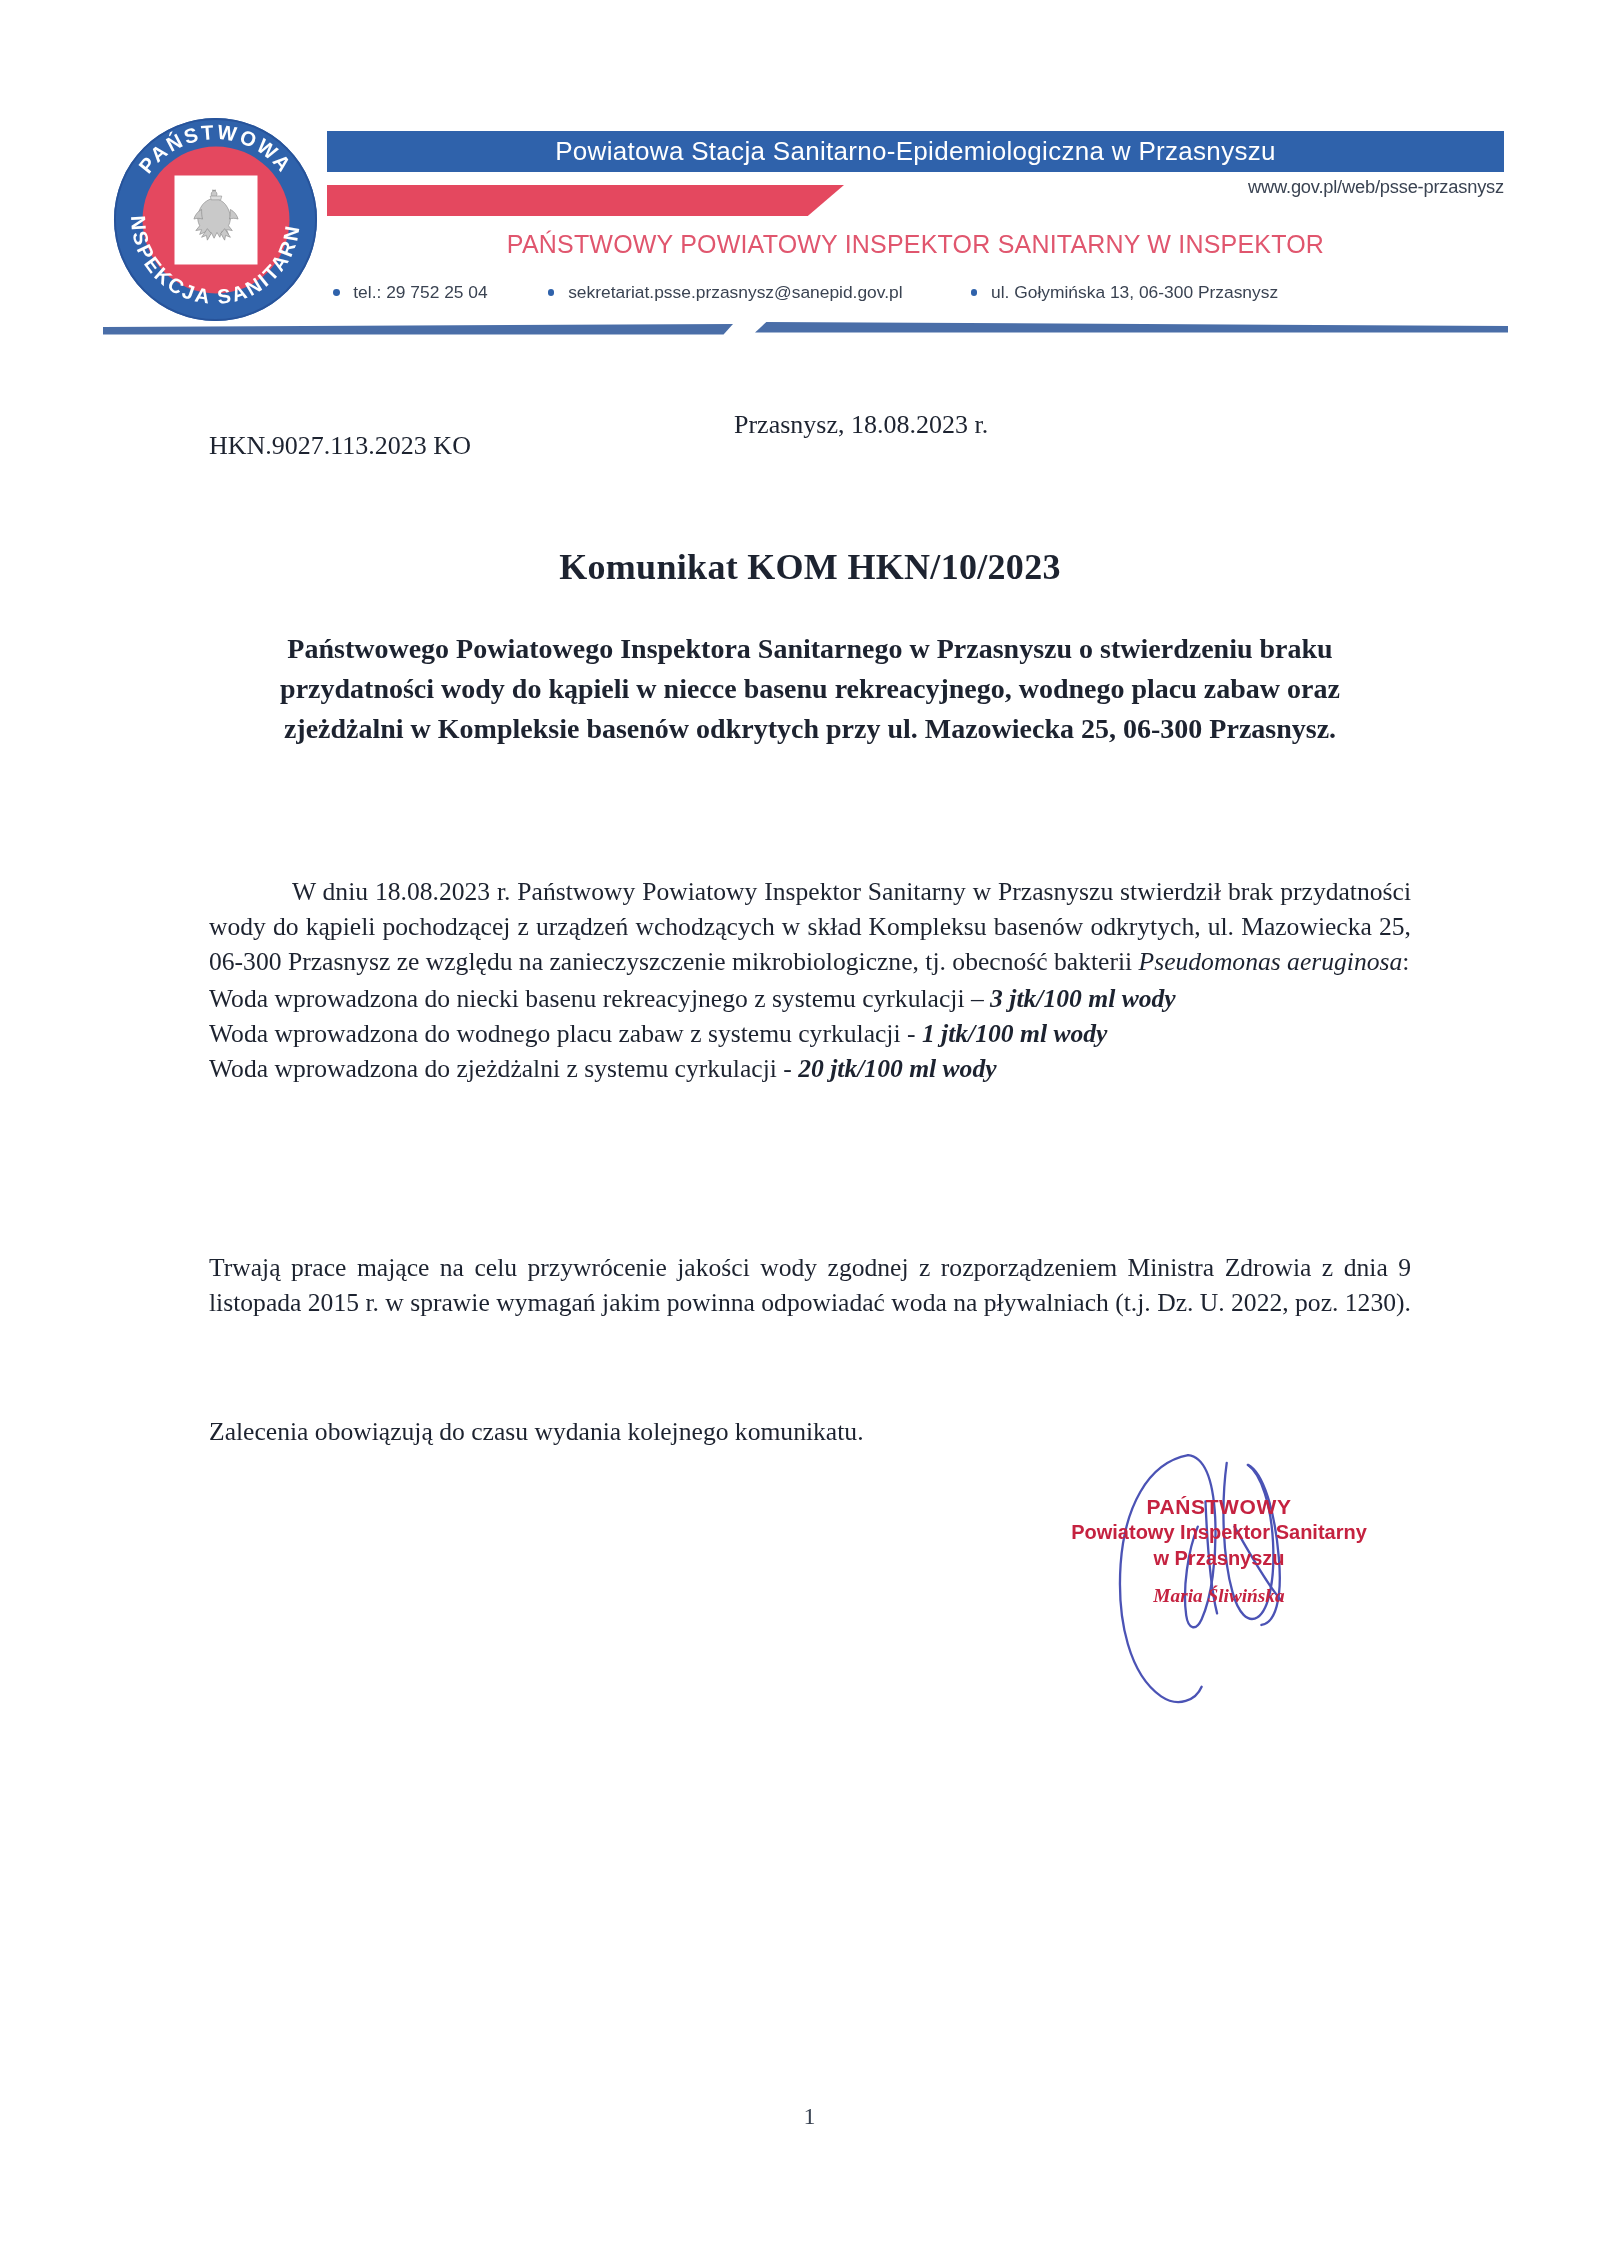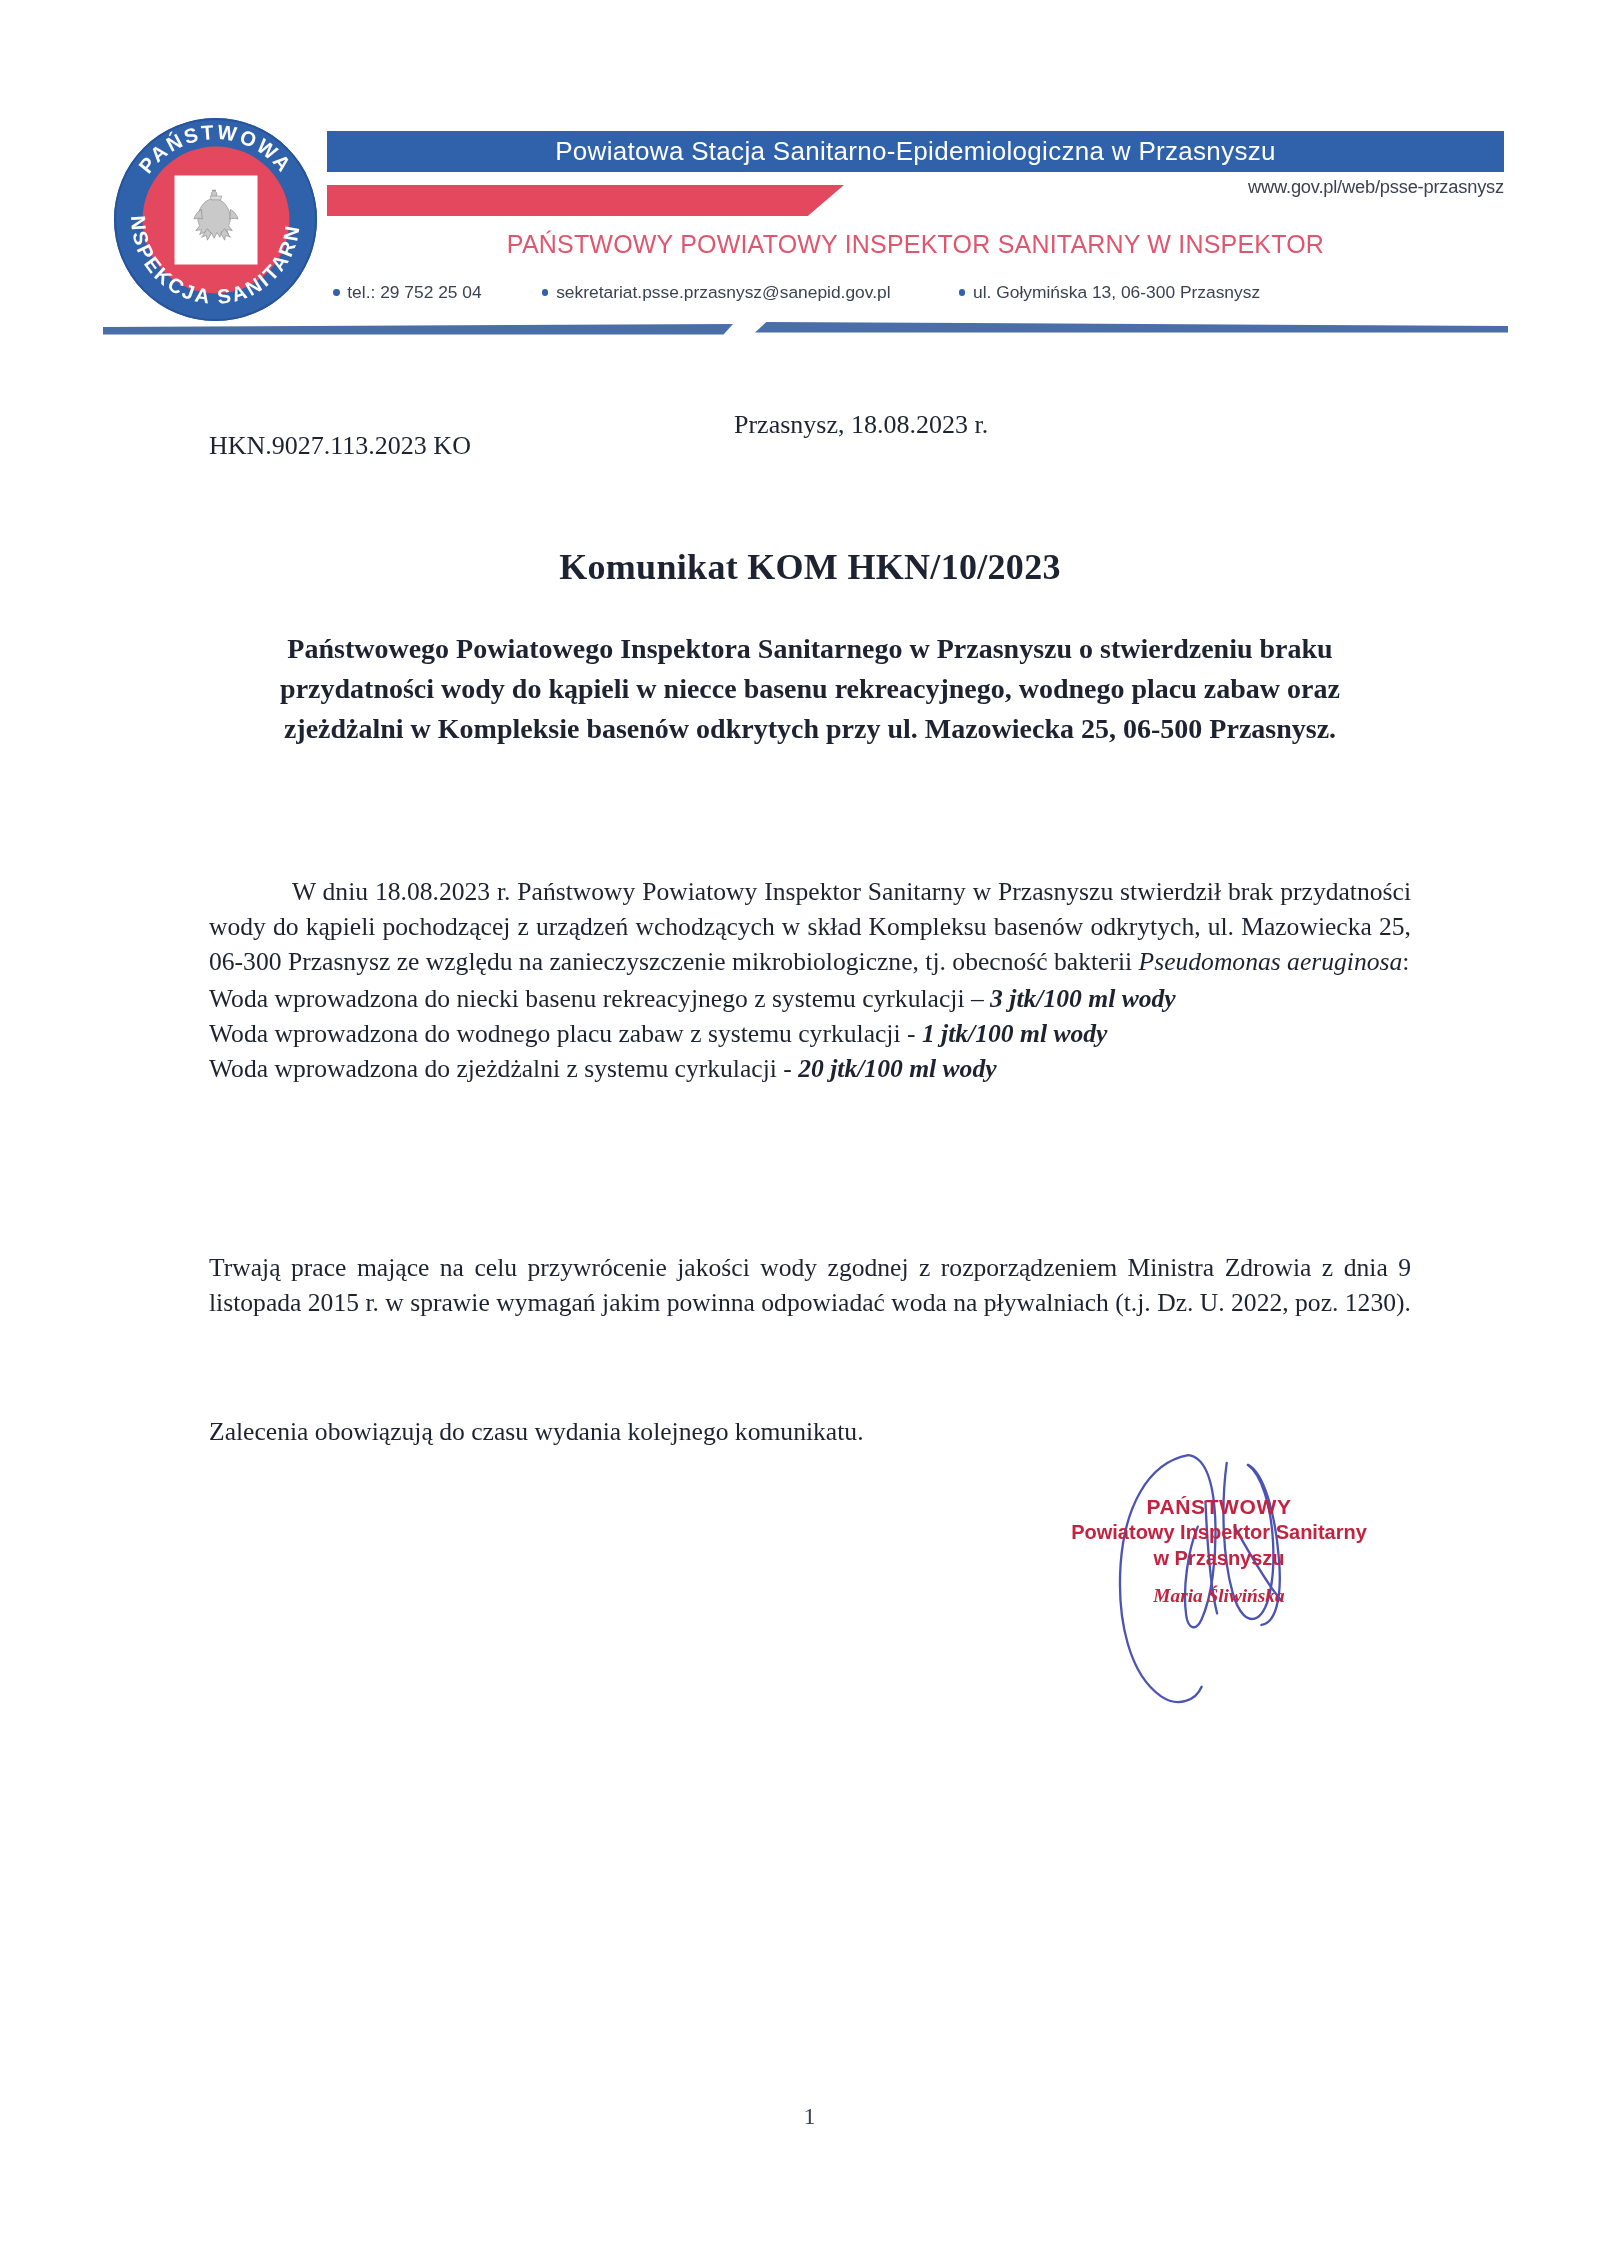--- a/index.html
+++ b/index.html
@@ -144,20 +144,21 @@
     align-items: center;
     gap: 0;
     font-family: "Liberation Sans", sans-serif;
     font-size: 17.4px;
     color: #3a4352;
   }
   .contact-item {
     display: flex;
     align-items: center;
     white-space: nowrap;
+    gap: 6px;
   }
   .contact-dot {
     width: 6.8px;
     height: 6.8px;
     border-radius: 50%;
     background: #2f62ab;
     margin-right: 7.7px;
     flex: 0 0 auto;
   }
   #contact-tel { margin-left: 5.8px; }
@@ -360,21 +361,21 @@
 
   <div id="rule-left"></div>
   <div id="rule-right"></div>
 </div>
 
 <div id="doc-date">Przasnysz, 18.08.2023 r.</div>
 <div id="doc-ref">HKN.9027.113.2023 KO</div>
 
 <div id="title-block">
   <div id="komunikat-heading">Komunikat KOM HKN/10/2023</div>
-  <div id="title-subject">Państwowego Powiatowego Inspektora Sanitarnego w Przasnyszu o stwierdzeniu braku przydatności wody do kąpieli w niecce basenu rekreacyjnego, wodnego placu zabaw oraz zjeżdżalni w Kompleksie basenów odkrytych przy ul. Mazowiecka 25, 06-500 Przasnysz.</div>
+  <div id="title-subject">Państwowego Powiatowego Inspektora Sanitarnego w Przasnyszu o stwierdzeniu braku przydatności wody do kąpieli w niecce basenu rekreacyjnego, wodnego placu zabaw oraz zjeżdżalni w Kompleksie basenów odkrytych przy ul. Mazowiecka 25, 06-300 Przasnysz.</div>
 </div>
 
 <div id="body-block">
   <div id="body-para-1">
     <span>W dniu 18.08.2023 r. Państwowy Powiatowy Inspektor Sanitarny w Przasnyszu stwierdził brak przydatności wody do kąpieli pochodzącej z urządzeń wchodzących w skład Kompleksu basenów odkrytych, ul. Mazowiecka 25, 06-300 Przasnysz ze względu na zanieczyszczenie mikrobiologiczne, tj. obecność bakterii </span><i>Pseudomonas aeruginosa</i><span>:</span>
   </div>
   <div class="measure-line" id="measure-1">
     <span>Woda wprowadzona do niecki basenu rekreacyjnego z systemu cyrkulacji – </span><span class="measure-value">3 jtk/100 ml wody</span>
   </div>
   <div class="measure-line">

